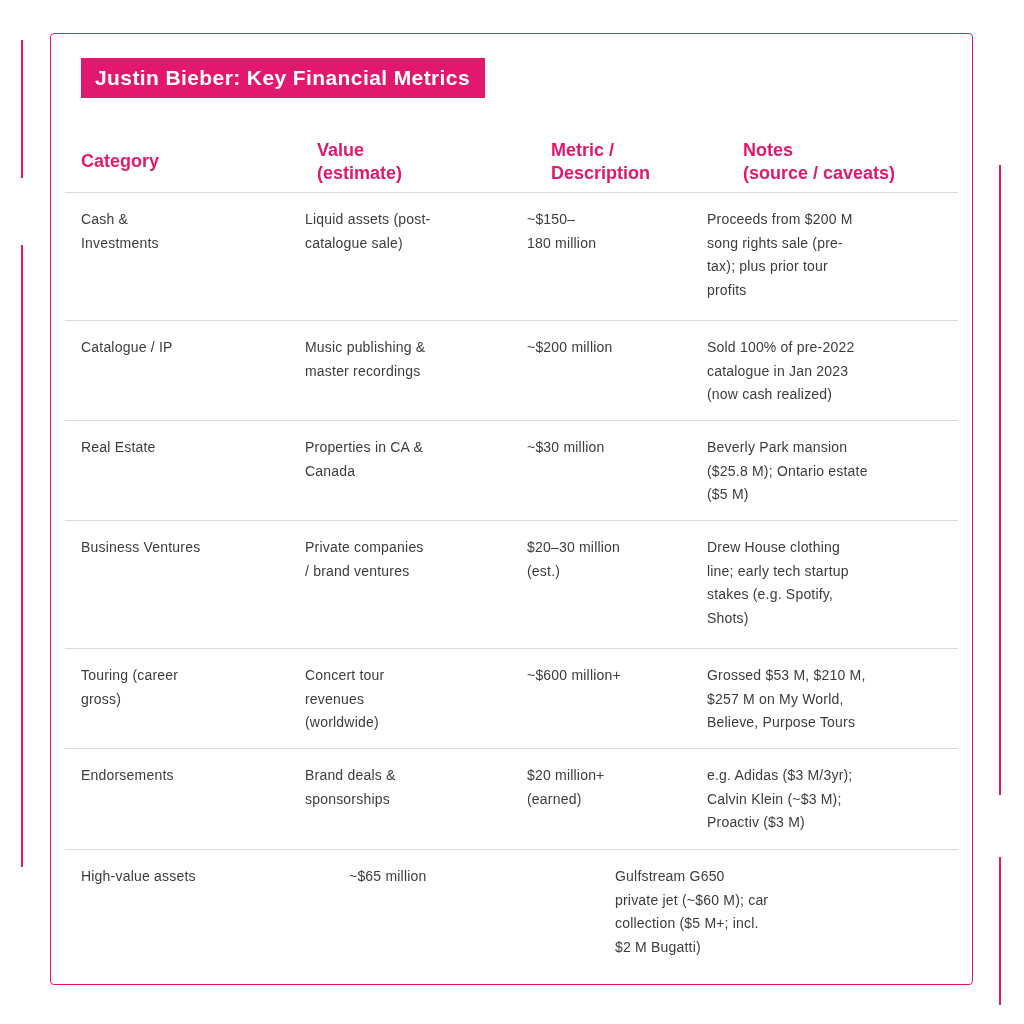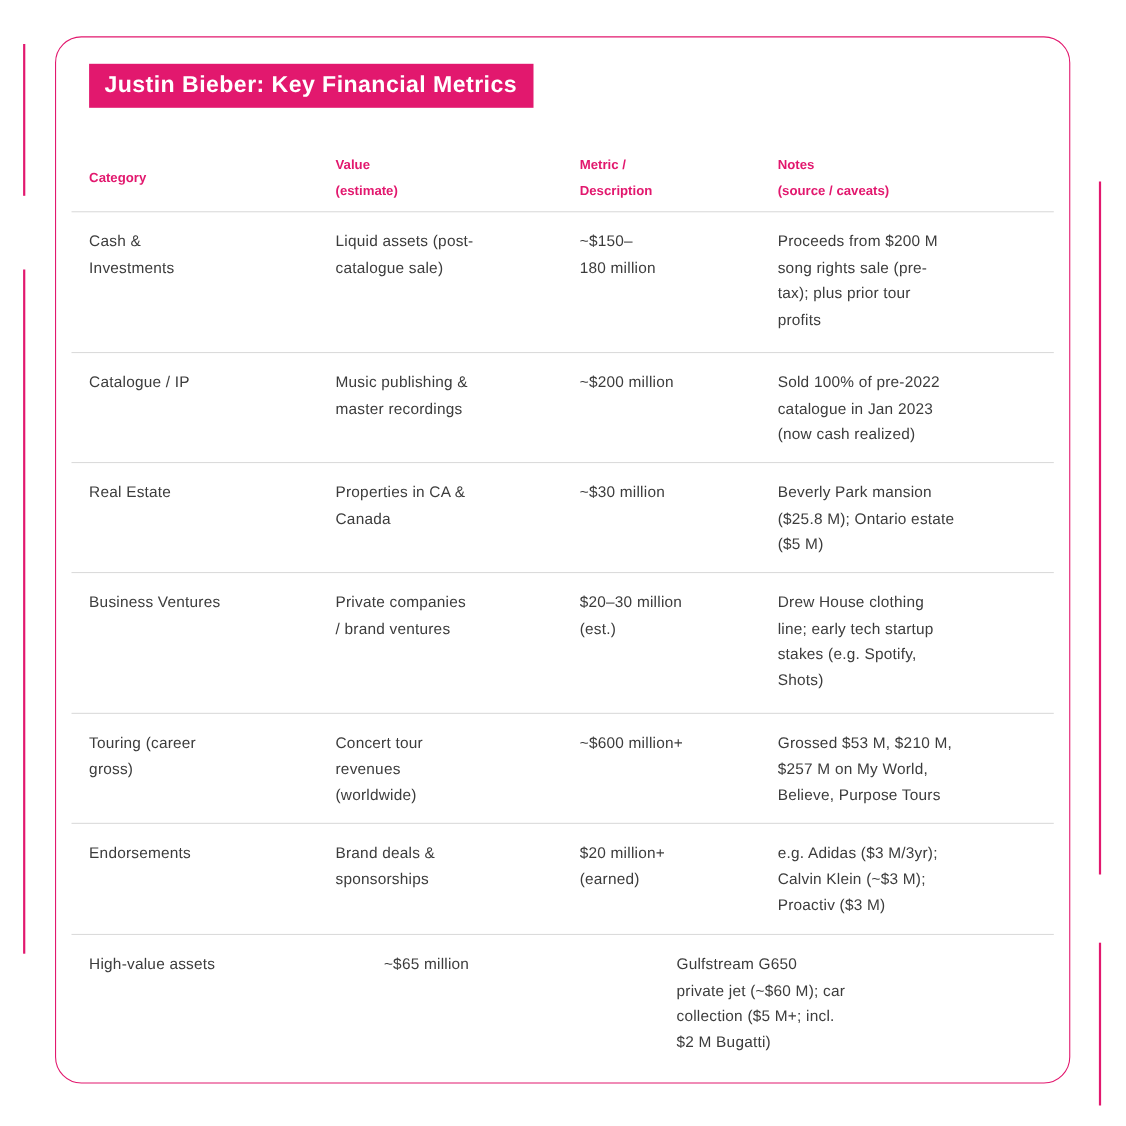--- a/index.html
+++ b/index.html
@@ -22,21 +22,21 @@
   #right-line-top   { left: 999px; top: 165px; height: 630px; }
   #right-line-bottom{ left: 999px; top: 857px; height: 148px; }
 
   .card {
     position: absolute;
     left: 50px;
     top: 33px;
     width: 923px;
     height: 952px;
     border: 1.5px solid #e2186e;
-    border-radius: 24px;
+    border-radius: 4px;
     background: #ffffff;
     box-sizing: border-box;
   }
   .title-bar {
     display: inline-block;
     margin: 24px 0 0 30px;
     background: #e2186e;
     color: #ffffff;
     font-size: 21px;
     font-weight: bold;
@@ -53,22 +53,23 @@
     display: grid;
     grid-template-columns: 240px 222px 180px 251px;
     box-sizing: border-box;
   }
   .thead {
     height: 62px;
     align-items: center;
     border-bottom: 1px solid #dbdbdb;
     color: #e2186e;
     font-weight: bold;
-    font-size: 12px;
+    font-size: 18px;
     line-height: 23px;
+    gap: 12px;
   }
   .hline { display: block; }
   .trow {
     border-bottom: 1px solid #dbdbdb;
     padding-top: 15px;
     font-size: 14px;
     line-height: 23.5px;
     letter-spacing: 0.2px;
   }
   .trow:last-child { border-bottom: none; }

